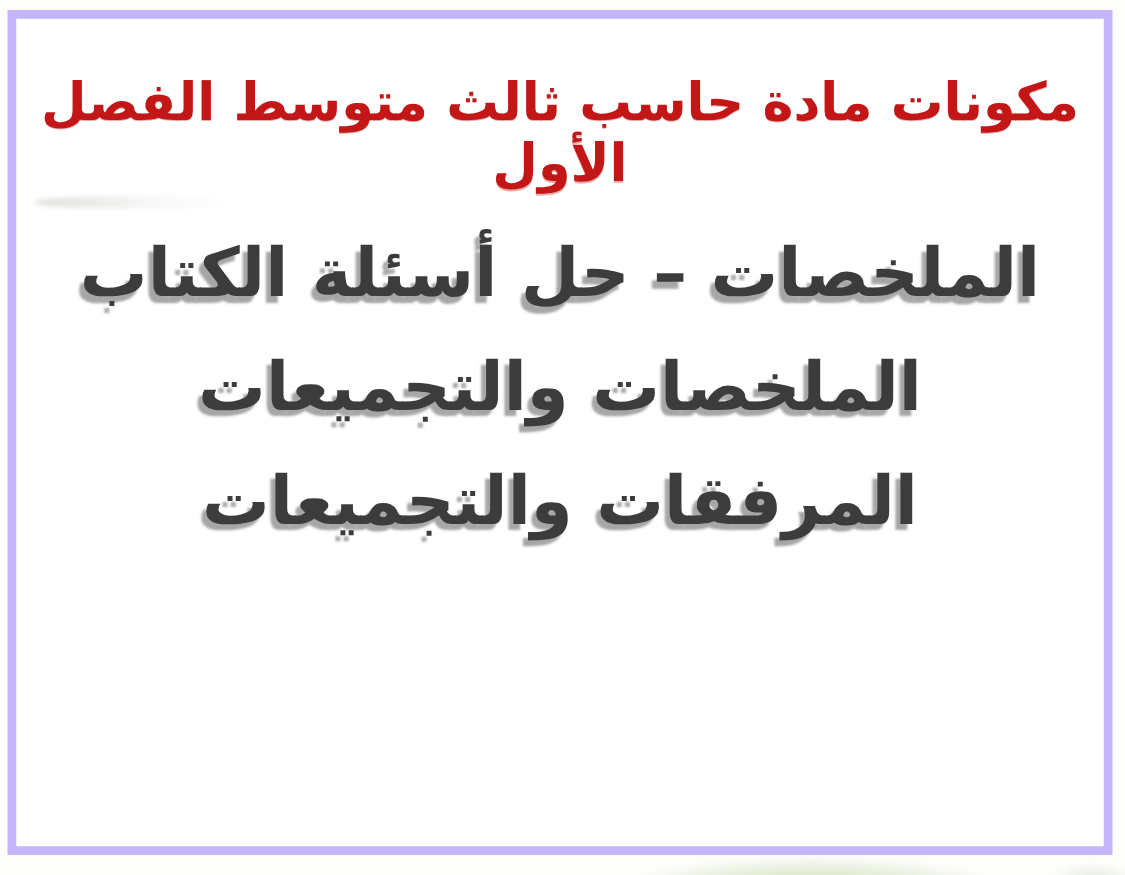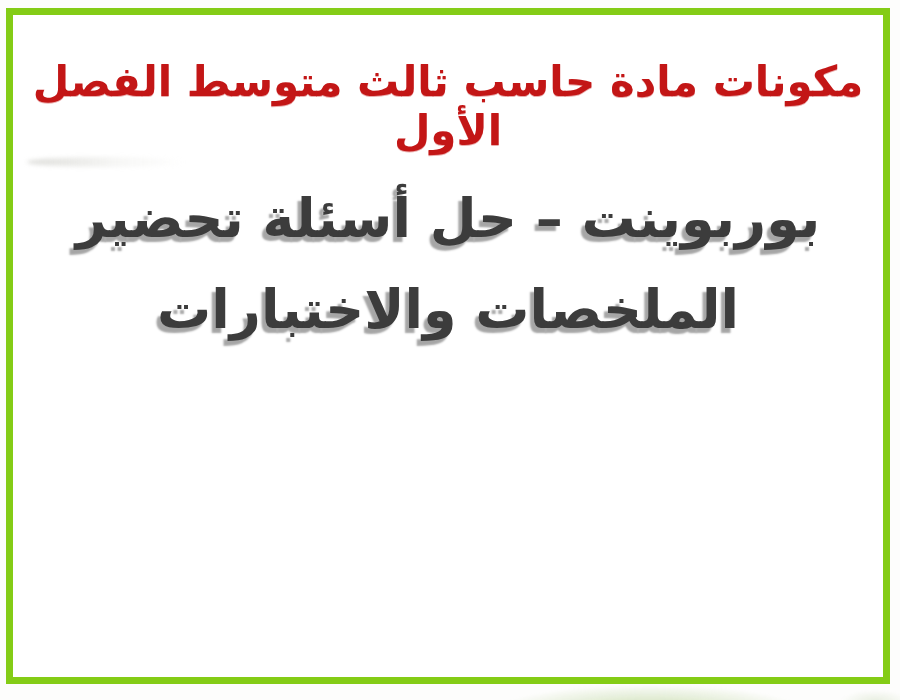--- a/index.html
+++ b/index.html
@@ -15,21 +15,21 @@
     position: relative;
     width: 900px;
     height: 700px;
   }
   .slide-frame {
     position: absolute;
     left: 6px;
     top: 8px;
     width: 870px;
     height: 662px;
-    border: 7px solid #84cc16;
+    border: 7px solid #c4b5fd;
     background: #ffffff;
     box-sizing: content-box;
   }
   .slide-title {
     position: absolute;
     top: 42px;
     left: 0;
     right: 0;
     text-align: center;
     direction: rtl;
@@ -89,22 +89,23 @@
 </head>
 <body>
 
 <div class="canvas">
 
   <div class="slide-frame">
 
     <div class="slide-title">مكونات مادة حاسب ثالث متوسط الفصل الأول</div>
 
     <div class="slide-body">
-      <div class="body-line">بوربوينت – حل أسئلة تحضير</div>
-      <div class="body-line">الملخصات والاختبارات</div>
+      <div class="body-line">الملخصات – حل أسئلة الكتاب</div>
+      <div class="body-line">الملخصات والتجميعات</div>
+      <div class="body-line">المرفقات والتجميعات</div>
     </div>
 
     <div class="smudge-left"></div>
   </div>
 
   <div class="green-blob"></div>
   <div class="green-blob-right"></div>
 
 </div>
 

